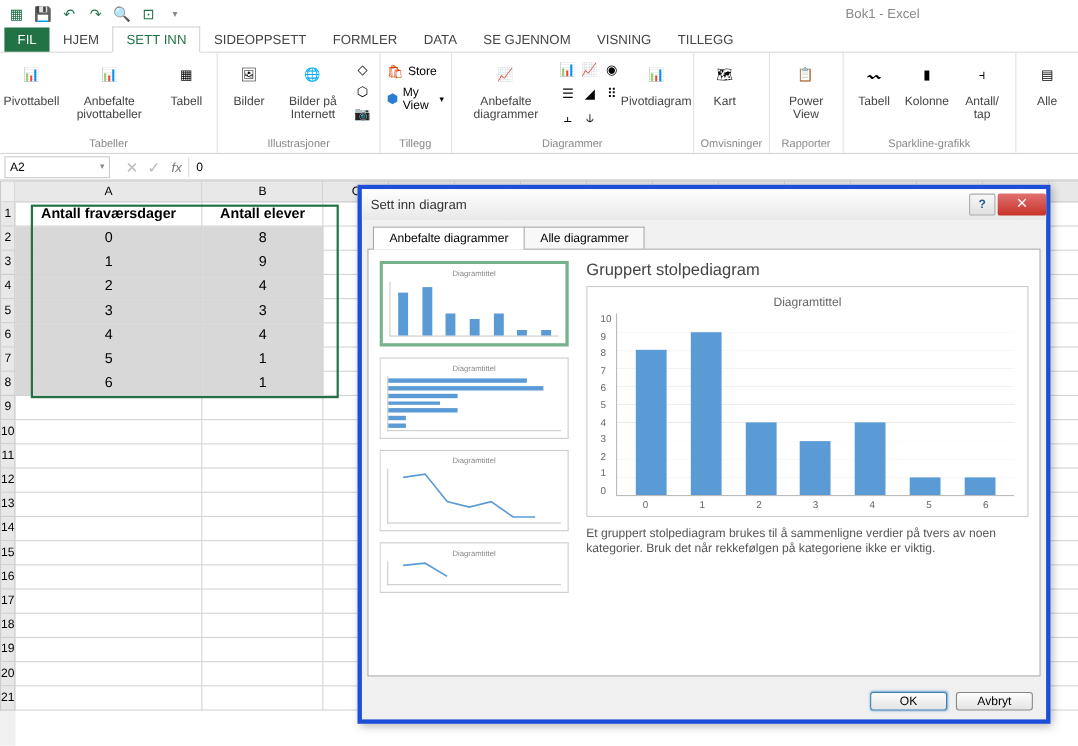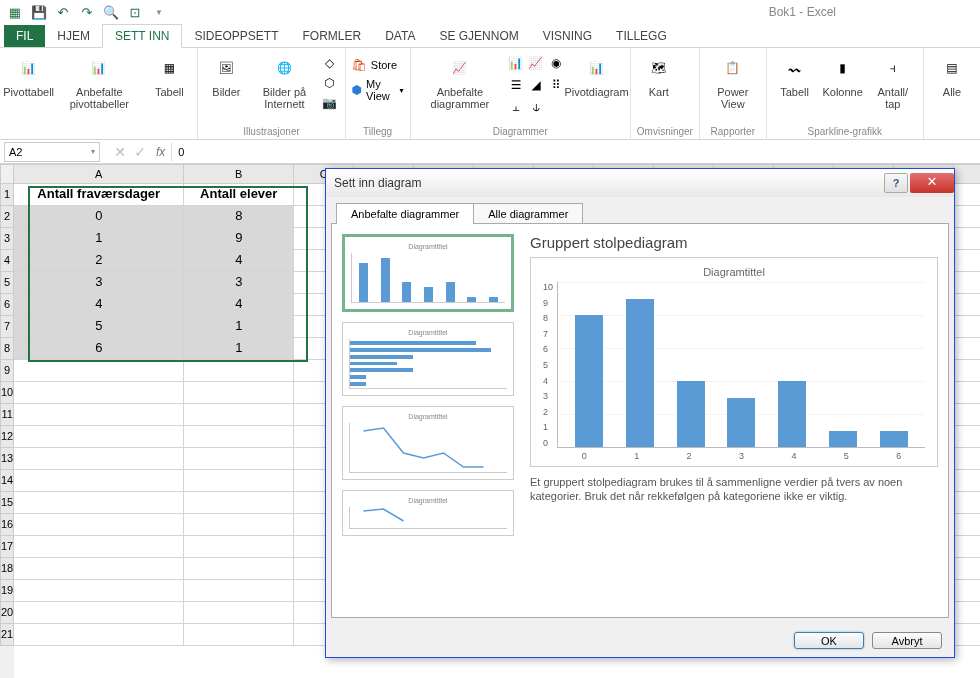--- a/index.html
+++ b/index.html
@@ -48,21 +48,21 @@
 .cell { border-right: 1px solid #d4d4d4; border-bottom: 1px solid #d4d4d4; padding: 0 4px; line-height: 20px; font-size: 13px; }
 .cell.hdr { font-weight: bold; text-align: center; }
 .cell.sel { background: #d8d8d8; text-align: center; }
 .colA { width: 170px; }
 .colB { width: 110px; }
 .colrest { width: 60px; }
 
 .sel-border { position: absolute; border: 2px solid #217346; pointer-events: none; }
 
 
-.dialog { position: absolute; left: 325px; top: 168px; width: 630px; height: 490px; background: #f0f0f0; border: 1px solid #1d4ed8; box-shadow: 2px 2px 8px rgba(0,0,0,0.3); display: flex; flex-direction: column; }
+.dialog { position: absolute; left: 325px; top: 168px; width: 630px; height: 490px; background: #f0f0f0; border: 4px solid #1d4ed8; box-shadow: 2px 2px 8px rgba(0,0,0,0.3); display: flex; flex-direction: column; }
 .dlg-title { height: 28px; background: linear-gradient(#fff,#e8e8e8); display: flex; align-items: center; padding-left: 8px; font-size: 12px; color: #333; }
 .dlg-title .spacer { flex: 1; }
 .dlg-help { width: 24px; height: 20px; border: 1px solid #aaa; background: linear-gradient(#f8f8f8,#e0e0e0); margin-right: 2px; text-align: center; font-size: 11px; line-height: 18px; border-radius: 2px; cursor: pointer; font-weight: bold; color: #2a5a8a; }
 .dlg-close { width: 44px; height: 20px; background: linear-gradient(#e07070,#c83228); color: #fff; text-align: center; line-height: 18px; border-radius: 2px; cursor: pointer; font-size: 13px; }
 .dlg-tabs { display: flex; padding: 6px 10px 0; }
 .dlg-tab { padding: 4px 14px; border: 1px solid #aaa; background: #f8f8f8; font-size: 11px; cursor: pointer; border-bottom: none; }
 .dlg-tab.active { background: #fff; position: relative; z-index: 2; }
 .dlg-tab + .dlg-tab { border-left: none; }
 .dlg-body { flex: 1; margin: 0 5px 6px; border: 1px solid #aaa; background: #fff; display: flex; padding: 10px; gap: 12px; margin-top: -1px; }
 .thumbs { width: 176px; overflow-y: scroll; display: flex; flex-direction: column; gap: 10px; padding-right: 4px; }
@@ -129,20 +129,21 @@
         </div>
       <div class="big-btn">
           <div class="ico">📊</div>
           <div class="lbl">Anbefalte pivottabeller</div>
         </div>
       <div class="big-btn">
           <div class="ico">▦</div>
           <div class="lbl">Tabell</div>
         </div>
     </div>
+    <div class="group-label">Tabeller</div>
   </div>
 
   <div class="group">
     <div class="group-ctrls">
       <div class="big-btn">
           <div class="ico">🖼</div>
           <div class="lbl">Bilder</div>
         </div>
       <div class="big-btn">
           <div class="ico">🌐</div>

